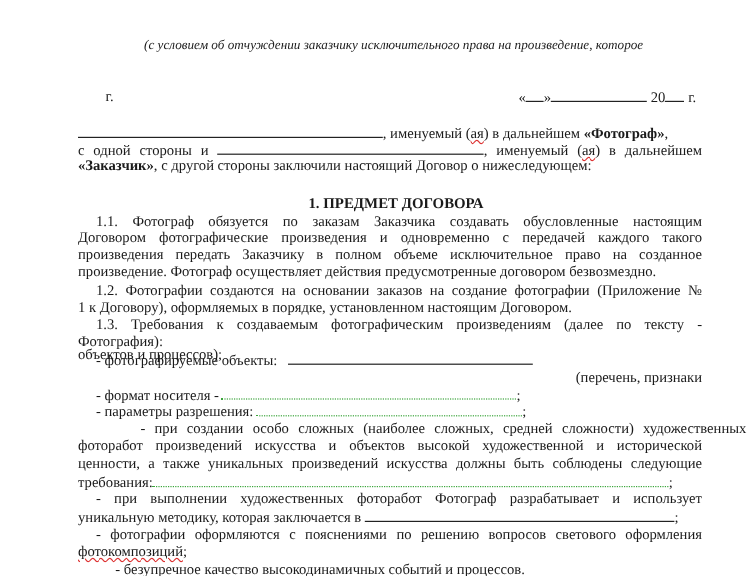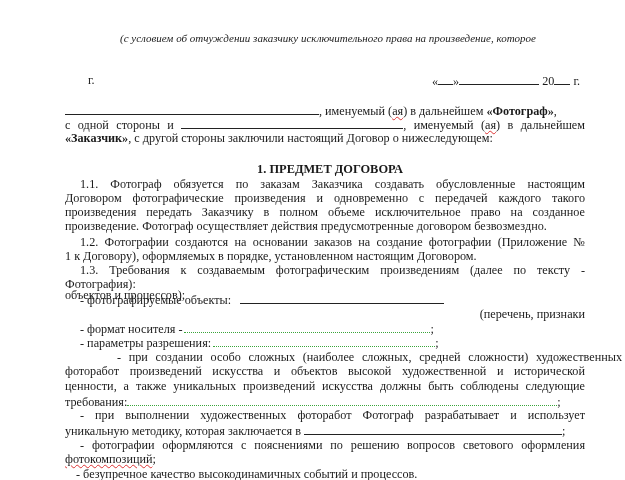--- a/index.html
+++ b/index.html
@@ -85,15 +85,15 @@
   <div class="line" style="top:424px;">
     <span>уникальную методику, которая заключается в</span>
     <span class="blank" style="width:258px;"></span><span>;</span>
   </div>
 
   <div class="line just" style="top:439px; left:80px; width:505px;">- фотографии оформляются с пояснениями по решению вопросов светового оформления</div>
   <div class="line" style="top:453px;">
     <span class="red">фотокомпозиций</span><span>;</span>
   </div>
 
-  <div class="line" style="top:468px; left:76px; width:505px;">- безупречное качество высокодинамичных событий и процессов.</div>
+  <div class="line" style="top:468px; left:96px; width:505px;">- безупречное качество высокодинамичных событий и процессов.</div>
 
 </div>
 
 </body></html>

